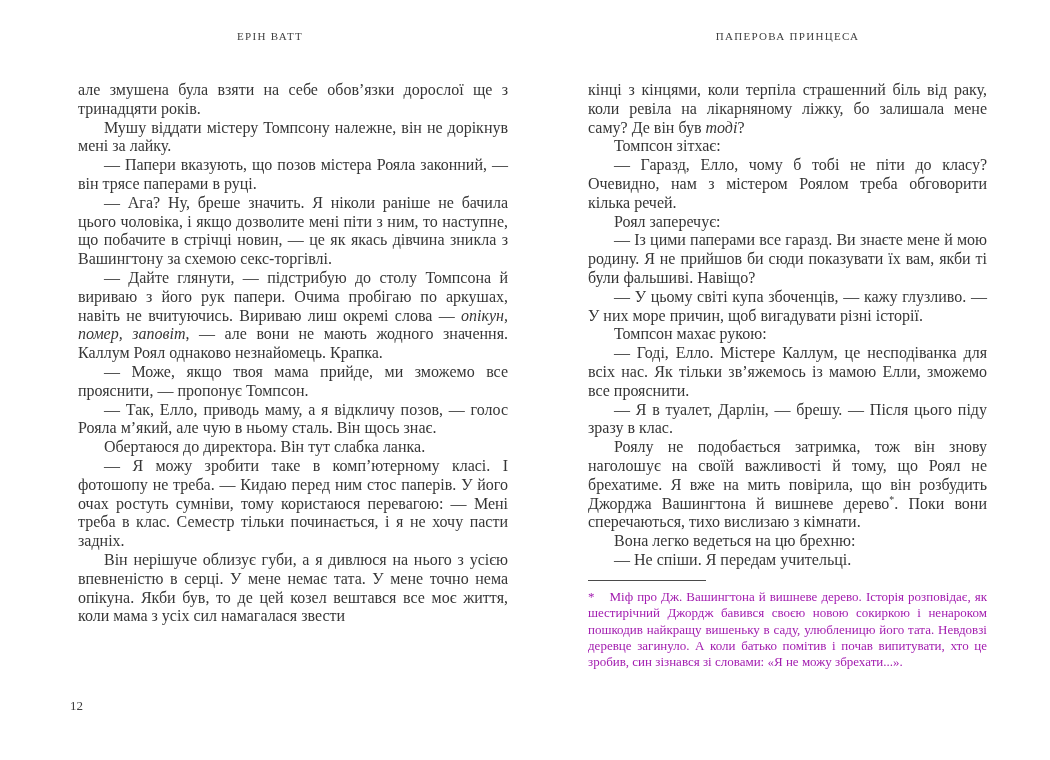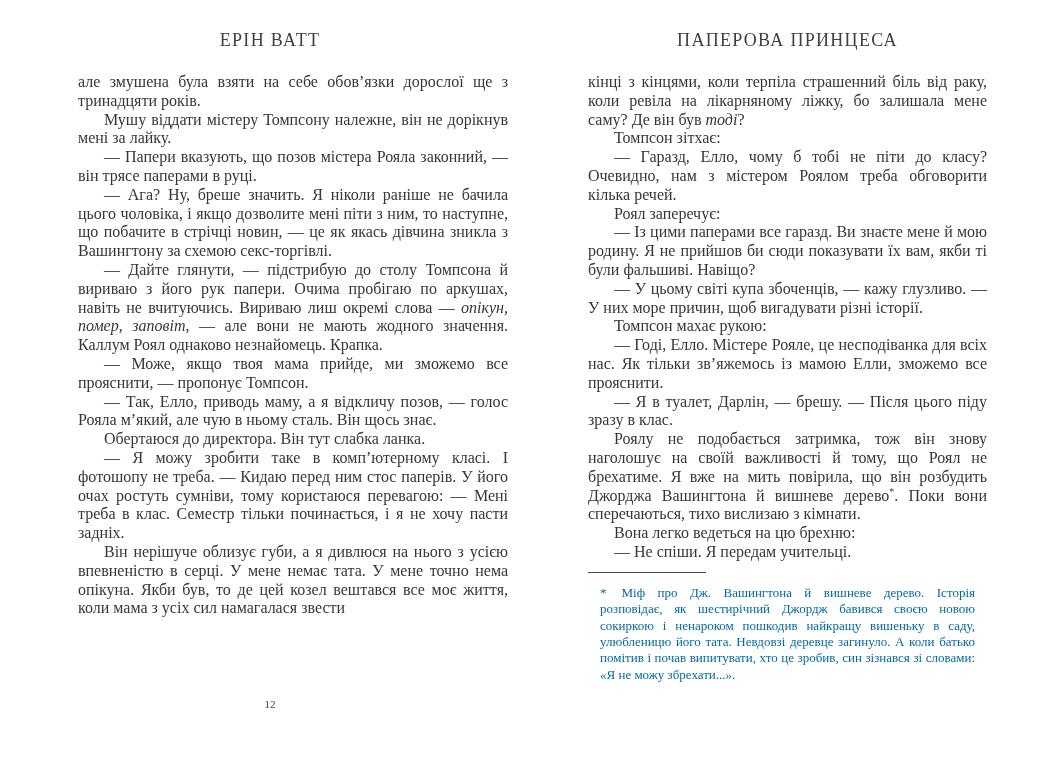--- a/index.html
+++ b/index.html
@@ -11,61 +11,61 @@
     font-family:"Liberation Serif","DejaVu Serif",serif;
     color:#363636;
   }
   .page{position:absolute;top:0;height:100%;}
   .page-left-box{left:0;width:525px;}
   .page-right-box{left:525px;width:525px;}
 
   .running-header{
     position:absolute;top:30px;
     text-align:center;
-    font-size:18px;
+    font-size:11px;
     letter-spacing:1.3px;
     color:#3f3f3f;
     white-space:nowrap;
   }
   .header-left{left:70px;width:400px;}
   .header-right{left:588px;width:399px;}
 
   .page-text{
-    position:absolute;top:73px;
+    position:absolute;top:81px;
     text-align:justify;
     font-size:16px;
     line-height:18.8px;
   }
   .text-left{left:78px;width:430px;}
   .text-right{left:588px;width:399px;}
 
   p.para{margin:0;padding:0;}
   p.para.indent{text-indent:26px;}
   .page-text i{font-style:italic;}
   .page-text sup{font-size:0.62em;line-height:0;}
 
   .footnote-block{margin-top:10px;}
   .footnote-rule{
     width:118px;height:0;
     border:none;border-top:1.6px solid #4a4a4a;
     margin:0 0 8px 0;
   }
   .footnote-text{
-    margin:12px;
+    margin:0;
     font-size:13px;
     line-height:16.4px;
     text-align:justify;
-    color:#0369a1;
+    color:#a21caf;
   }
   .fn-gap{display:inline-block;width:15px;}
 
   .page-number{
     position:absolute;top:698px;
-    text-align:center;
-    font-size:11px;
+    text-align:left;
+    font-size:13px;
     color:#3d3d3d;
   }
   .pagenum-left{left:70px;width:400px;}
   .pagenum-right{left:588px;width:399px;}
 </style>
 </head>
 <body>
 
 <div class="spread">
 
@@ -89,21 +89,21 @@
   <div class="running-header header-right">ПАПЕРОВА ПРИНЦЕСА</div>
   <div class="page-text text-right">
     <div>
         <p class="para"><span>кінці з кінцями, коли терпіла страшенний біль від раку, коли ревіла на лікарняному ліжку, бо залишала мене саму? Де він був </span><i>тоді</i><span>?</span></p>
         <p class="para indent"><span>Томпсон зітхає:</span></p>
         <p class="para indent"><span>— Гаразд, Елло, чому б тобі не піти до класу? Очевидно, нам з містером Роялом треба обговорити кілька речей.</span></p>
         <p class="para indent"><span>Роял заперечує:</span></p>
         <p class="para indent"><span>— Із цими паперами все гаразд. Ви знаєте мене й мою родину. Я не прийшов би сюди показувати їх вам, якби ті були фальшиві. Навіщо?</span></p>
         <p class="para indent"><span>— У цьому світі купа збоченців, — кажу глузливо. — У них море причин, щоб вигадувати різні історії.</span></p>
         <p class="para indent"><span>Томпсон махає рукою:</span></p>
-        <p class="para indent"><span>— Годі, Елло. Містере Рояле, це несподіванка для всіх нас. Як тільки зв’яжемось із мамою Елли, зможемо все прояснити.</span></p>
+        <p class="para indent"><span>— Годі, Елло. Містере Каллум, це несподіванка для всіх нас. Як тільки зв’яжемось із мамою Елли, зможемо все прояснити.</span></p>
         <p class="para indent"><span>— Я в туалет, Дарлін, — брешу. — Після цього піду зразу в клас.</span></p>
         <p class="para indent"><span>Роялу не подобається затримка, тож він знову наголошує на своїй важливості й тому, що Роял не брехатиме. Я вже на мить повірила, що він розбудить Джорджа Вашингтона й вишневе дерево</span><sup>*</sup><span>. Поки вони сперечаються, тихо вислизаю з кімнати.</span></p>
         <p class="para indent"><span>Вона легко ведеться на цю брехню:</span></p>
         <p class="para indent"><span>— Не спіши. Я передам учительці.</span></p>
       </div>
     <div class="footnote-block">
       <hr class="footnote-rule">
       <p class="footnote-text"><span>*</span><span class="fn-gap"></span><span>Міф про Дж. Вашингтона й вишневе дерево. Історія розповідає, як шестирічний Джордж бавився своєю новою сокиркою і ненароком пошкодив найкращу вишеньку в саду, улюбленицю його тата. Невдовзі деревце загинуло. А коли батько помітив і почав випитувати, хто це зробив, син зізнався зі словами: «Я не можу збрехати...».</span></p>
     </div>
   </div>

